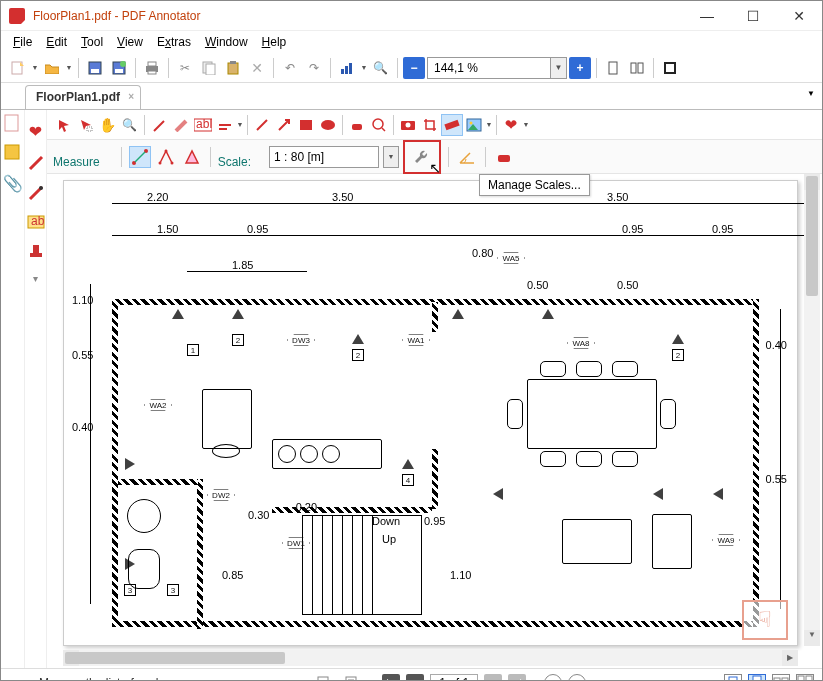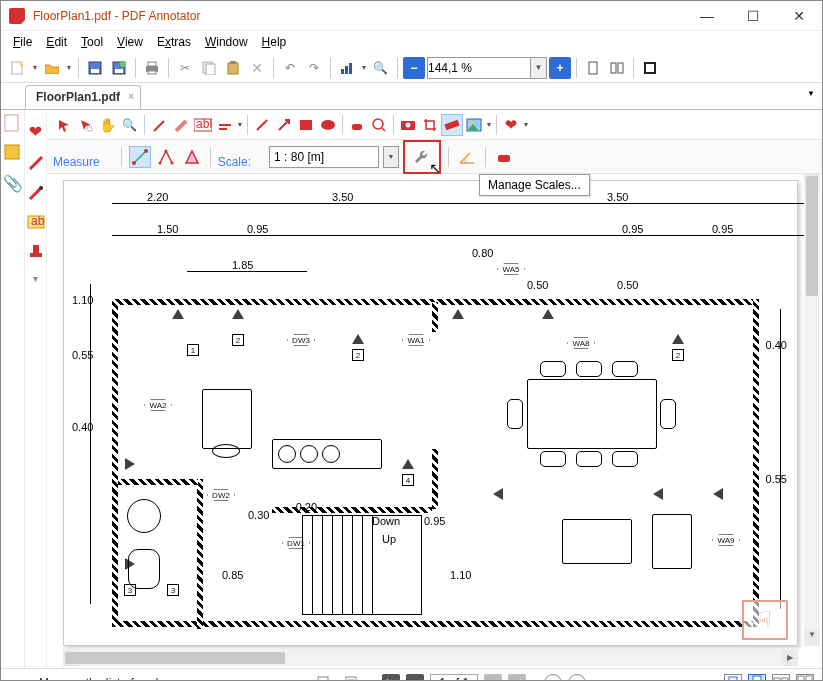--- a/index.html
+++ b/index.html
@@ -16,21 +16,21 @@
 
 .menubar { height: 22px; display: flex; align-items: center; padding-left: 6px; gap: 2px; }
 .menubar span { padding: 2px 6px; }
 .menubar span u { text-decoration: underline; }
 
 
 .main-toolbar { height: 30px; display: flex; align-items: center; padding-left: 6px; gap: 2px; border-bottom: 1px solid #ddd; }
 .tb-btn { width: 22px; height: 22px; display: flex; align-items: center; justify-content: center; border: 1px solid transparent; }
 .tb-sep { width: 1px; height: 20px; background: #ccc; margin: 0 3px; }
 .tb-dd { width: 8px; display: flex; align-items: center; justify-content: center; font-size: 7px; color: #555; }
-.zoom-box { width: 120px; height: 22px; border: 1px solid #999; display: flex; align-items: center; background: #fff; justify-content: center; }
+.zoom-box { width: 140px; height: 22px; border: 1px solid #999; display: flex; align-items: center; padding-left: 6px; background: #fff; justify-content: center; }
 .zoom-box .dd { margin-left: auto; width: 16px; text-align: center; border-left: 1px solid #999; font-size: 8px; color: #555; background:#eee; height:100%; line-height:20px; }
 .blue-btn { background: #2f6bd6; color: #fff; border-radius: 2px; }
 
 
 .doc-tabs { height: 26px; display: flex; align-items: flex-end; padding-left: 24px; position: relative; }
 .doc-tab { height: 24px; background: #fff; border: 1px solid #bbb; border-bottom: none; border-top-left-radius: 4px; border-top-right-radius: 4px; padding: 4px 20px 0 10px; position: relative; font-weight: bold; color:#333; }
 .doc-tab::before { content:""; position:absolute; left:-8px; top:0; width:8px; height:24px; background:#fff; border-left:1px solid #bbb; border-top:1px solid #bbb; transform:skewX(-15deg); border-top-left-radius:3px; display:none; }
 .doc-tab .close-x { position: absolute; right: 6px; top: 5px; font-size: 10px; color: #aaa; }
 .doc-tabs .more { position: absolute; right: 4px; top: 6px; width: 14px; height: 14px; font-size: 8px; text-align: center; }
 .doc-tabs-line { height:1px; background:#bbb; }
@@ -41,21 +41,21 @@
 .left-gutter .g-icon { width: 18px; height: 18px; }
 .left-gutter2 { width: 22px; background: #fff; display: flex; flex-direction: column; align-items: center; padding-top: 12px; gap: 14px; border-right:1px solid #eee; }
 
 .main-panel { flex: 1; display: flex; flex-direction: column; position: relative; }
 
 
 .anno-toolbar { height: 30px; display: flex; align-items: center; padding-left: 6px; gap: 0px; border-bottom: 1px solid #e5e5e5; }
 .anno-toolbar .tb-btn svg, .anno-toolbar .tb-btn span { pointer-events: none; }
 
 .measure-bar { height: 34px; background: #FAFAFA; display: flex; align-items: center; padding-left: 6px; gap: 4px; border-bottom: 1px solid #e5e5e5; position:relative; }
-.measure-bar .label { color: #3b82f6; margin-right: 14px; margin-top: 11px; }
+.measure-bar .label { color: #0f766e; margin-right: 14px; margin-top: 11px; }
 .measure-bar .active-tool { background: #CFE6FB; border: 1px solid #8FC3F4; }
 .scale-box { width: 110px; height: 22px; border: 1px solid #999; padding-left: 4px; display: flex; align-items: center; background:#fff; }
 .wrench-highlight { border: 2px solid #d32f2f; padding: 2px; width: 38px; height: 34px; display: flex; align-items: center; justify-content: center; position: relative; }
 .wrench-cursor { position: absolute; bottom: -4px; right: -2px; font-size: 14px; }
 .tooltip { position: absolute; top: 34px; left: 432px; background: #fff; border: 1px solid #999; padding: 3px 8px; z-index: 50; white-space: nowrap; box-shadow: 1px 1px 2px rgba(0,0,0,0.15); }
 .right-eraser { position: absolute; right: 8px; top: 36px; color: #d32f2f; font-size: 16px; transform: rotate(-20deg); }
 
 
 .canvas-wrap { flex:1; position: relative; background: #fff; overflow: hidden; }
 .page { position: absolute; left: 16px; top: 6px; right: 24px; bottom: 22px; background: #fff; box-shadow: 2px 2px 4px rgba(0,0,0,0.2); border: 1px solid #ccc; padding-left: 36px; }
@@ -499,21 +499,21 @@
           <div class="dim" style="left:310px; top:344px;">Up</div>
           <div class="dim" style="left:352px; top:326px;">0.95</div>
           <div class="dim" style="left:176px; top:320px;">0.30</div>
           <div class="dim" style="left:220px; top:312px;">-0.20</div>
           <div class="dim" style="left:150px; top:380px;">0.85</div>
           <div class="dim" style="left:378px; top:380px;">1.10</div>
 
           <div class="numcirc hex" style="left:215px; top:145px; width:28px;">DW3</div>
           <div class="numcirc hex" style="left:330px; top:145px; width:28px;">WA1</div>
           <div class="numcirc hex" style="left:72px;  top:210px; width:28px;">WA2</div>
-          <div class="numcirc hex" style="left:425px; top:74px;  width:28px;">WA5</div>
+          <div class="numcirc hex" style="left:425px; top:63px;  width:28px;">WA5</div>
           <div class="numcirc hex" style="left:495px; top:148px; width:28px;">WA8</div>
           <div class="numcirc hex" style="left:640px; top:345px; width:28px;">WA9</div>
           <div class="numcirc hex" style="left:210px; top:348px; width:28px;">DW1</div>
           <div class="numcirc hex" style="left:135px; top:300px; width:28px;">DW2</div>
 
           <div class="tri" style="left:100px; top:120px;"></div>
           <div class="tri" style="left:160px; top:120px;"></div>
           <div class="tri" style="left:280px; top:145px;"></div>
           <div class="tri" style="left:380px; top:120px;"></div>
           <div class="tri" style="left:470px; top:120px;"></div>

